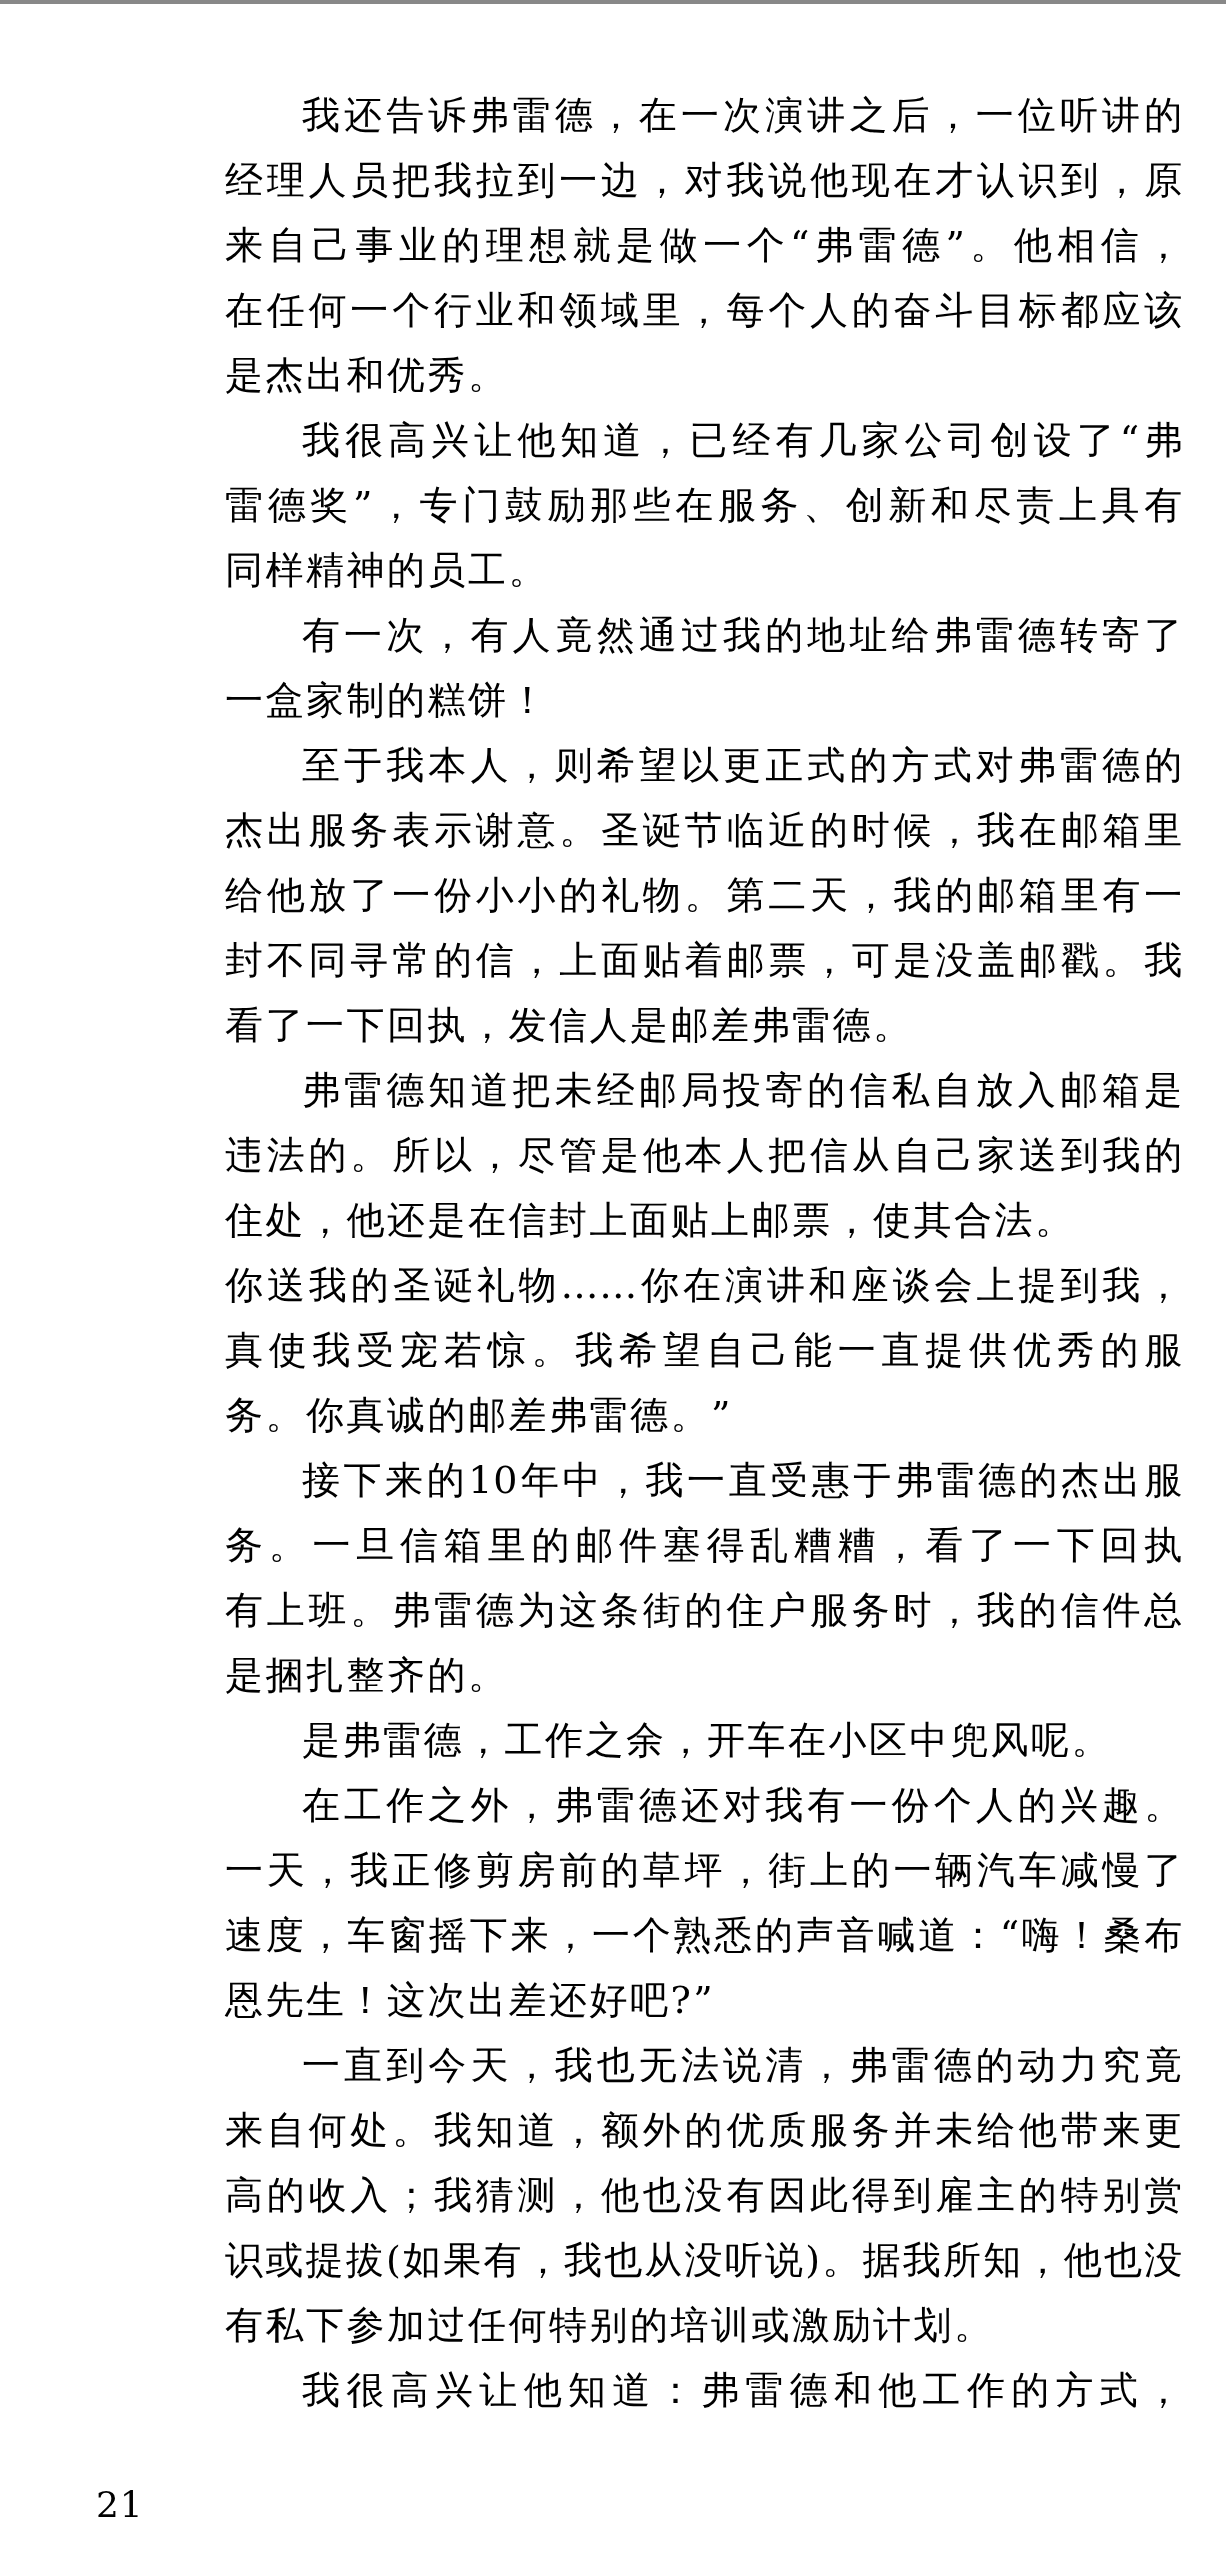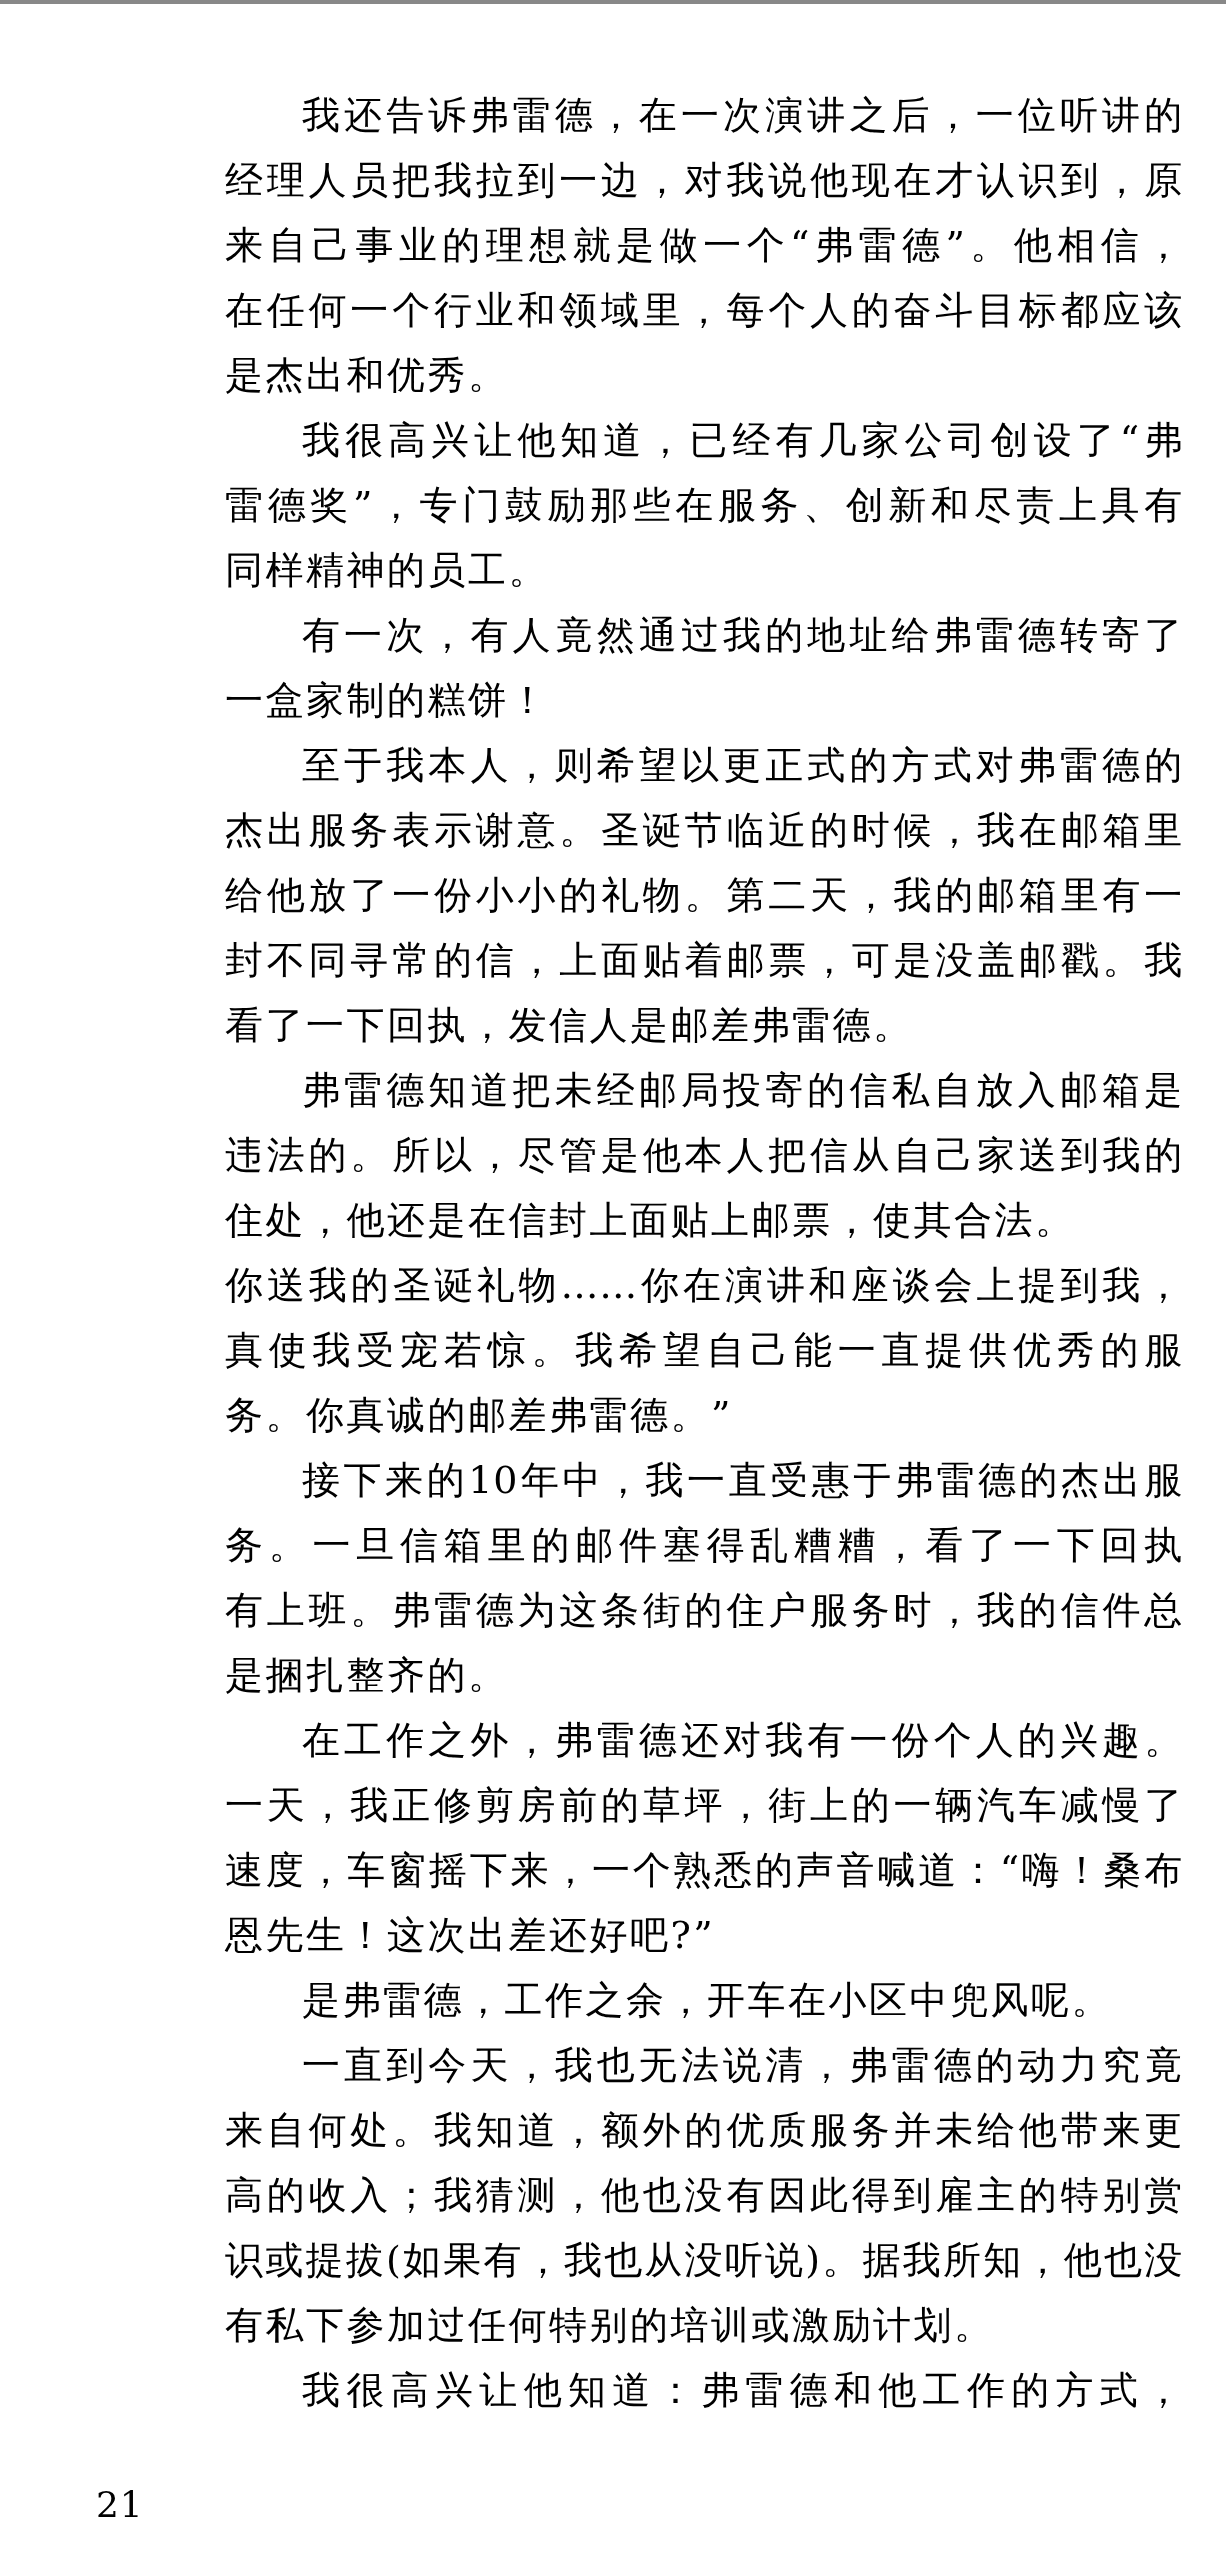--- a/index.html
+++ b/index.html
@@ -80,27 +80,27 @@
         <div class="line">真使我受宠若惊。我希望自己能一直提供优秀的服</div>
         <div class="line para-end">务。你真诚的邮差弗雷德。”</div>
       </div>
       <div class="paragraph">
         <div class="line indent">接下来的10年中，我一直受惠于弗雷德的杰出服</div>
         <div class="line">务。一旦信箱里的邮件塞得乱糟糟，看了一下回执</div>
         <div class="line">有上班。弗雷德为这条街的住户服务时，我的信件总</div>
         <div class="line para-end">是捆扎整齐的。</div>
       </div>
       <div class="paragraph">
+        <div class="line indent para-end">是弗雷德，工作之余，开车在小区中兜风呢。</div>
+      </div>
+      <div class="paragraph">
         <div class="line indent">在工作之外，弗雷德还对我有一份个人的兴趣。</div>
         <div class="line">一天，我正修剪房前的草坪，街上的一辆汽车减慢了</div>
         <div class="line">速度，车窗摇下来，一个熟悉的声音喊道：“嗨！桑布</div>
         <div class="line para-end">恩先生！这次出差还好吧?”</div>
-      </div>
-      <div class="paragraph">
-        <div class="line indent para-end">是弗雷德，工作之余，开车在小区中兜风呢。</div>
       </div>
       <div class="paragraph">
         <div class="line indent">一直到今天，我也无法说清，弗雷德的动力究竟</div>
         <div class="line">来自何处。我知道，额外的优质服务并未给他带来更</div>
         <div class="line">高的收入；我猜测，他也没有因此得到雇主的特别赏</div>
         <div class="line">识或提拔(如果有，我也从没听说)。据我所知，他也没</div>
         <div class="line para-end">有私下参加过任何特别的培训或激励计划。</div>
       </div>
       <div class="paragraph">
         <div class="line indent">我很高兴让他知道：弗雷德和他工作的方式，</div>

